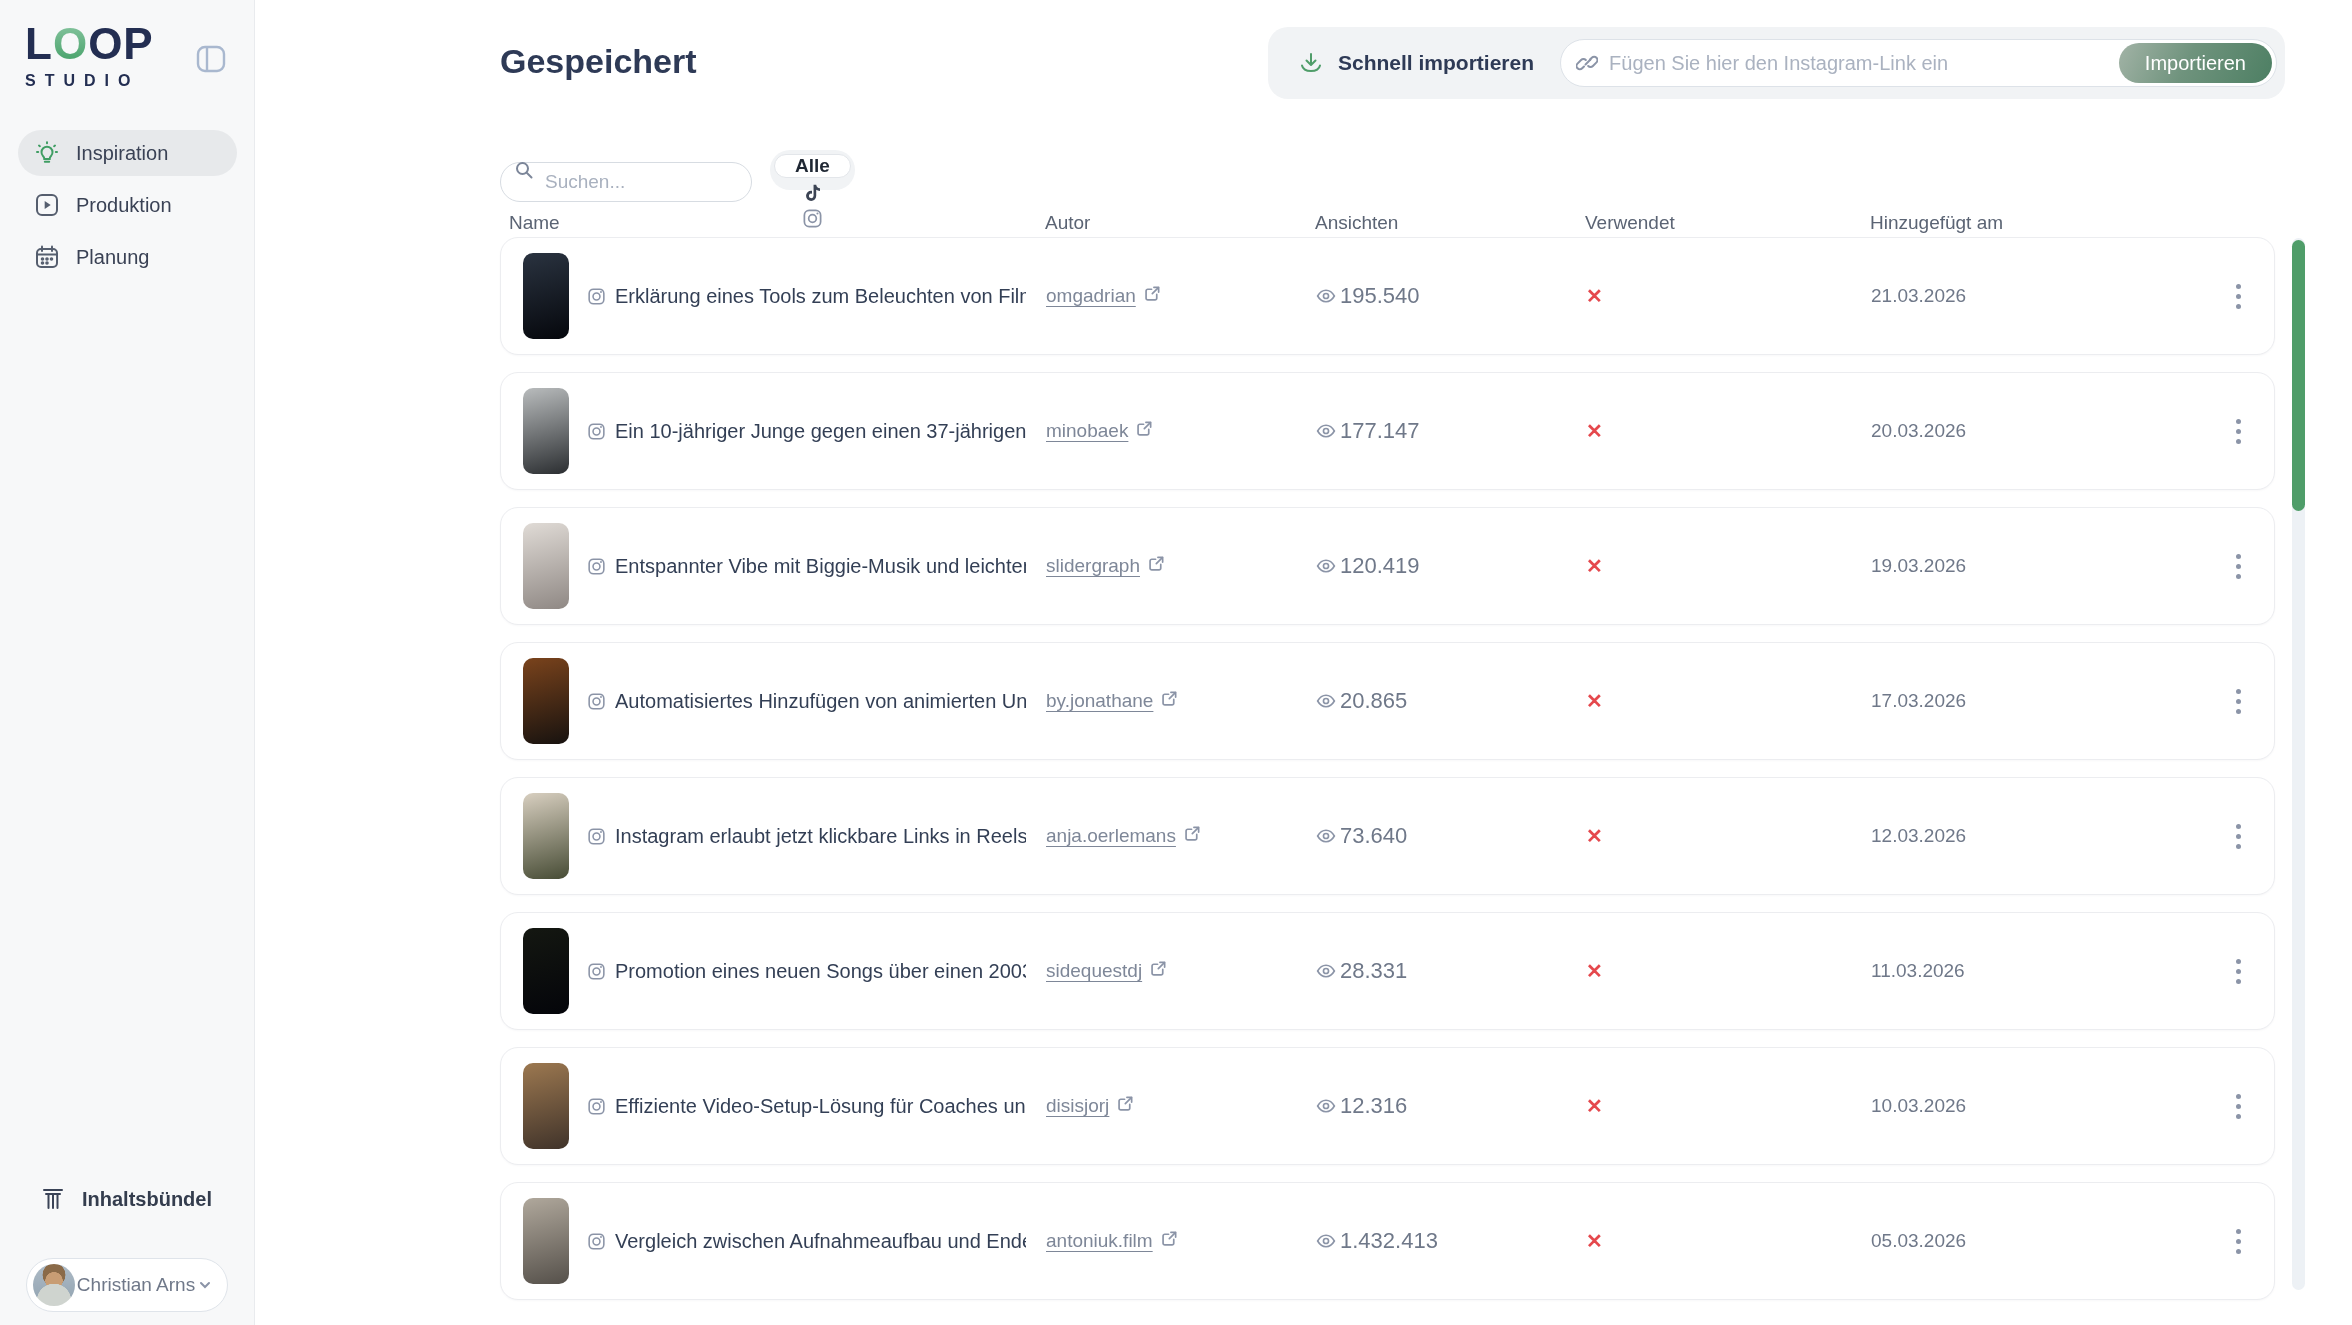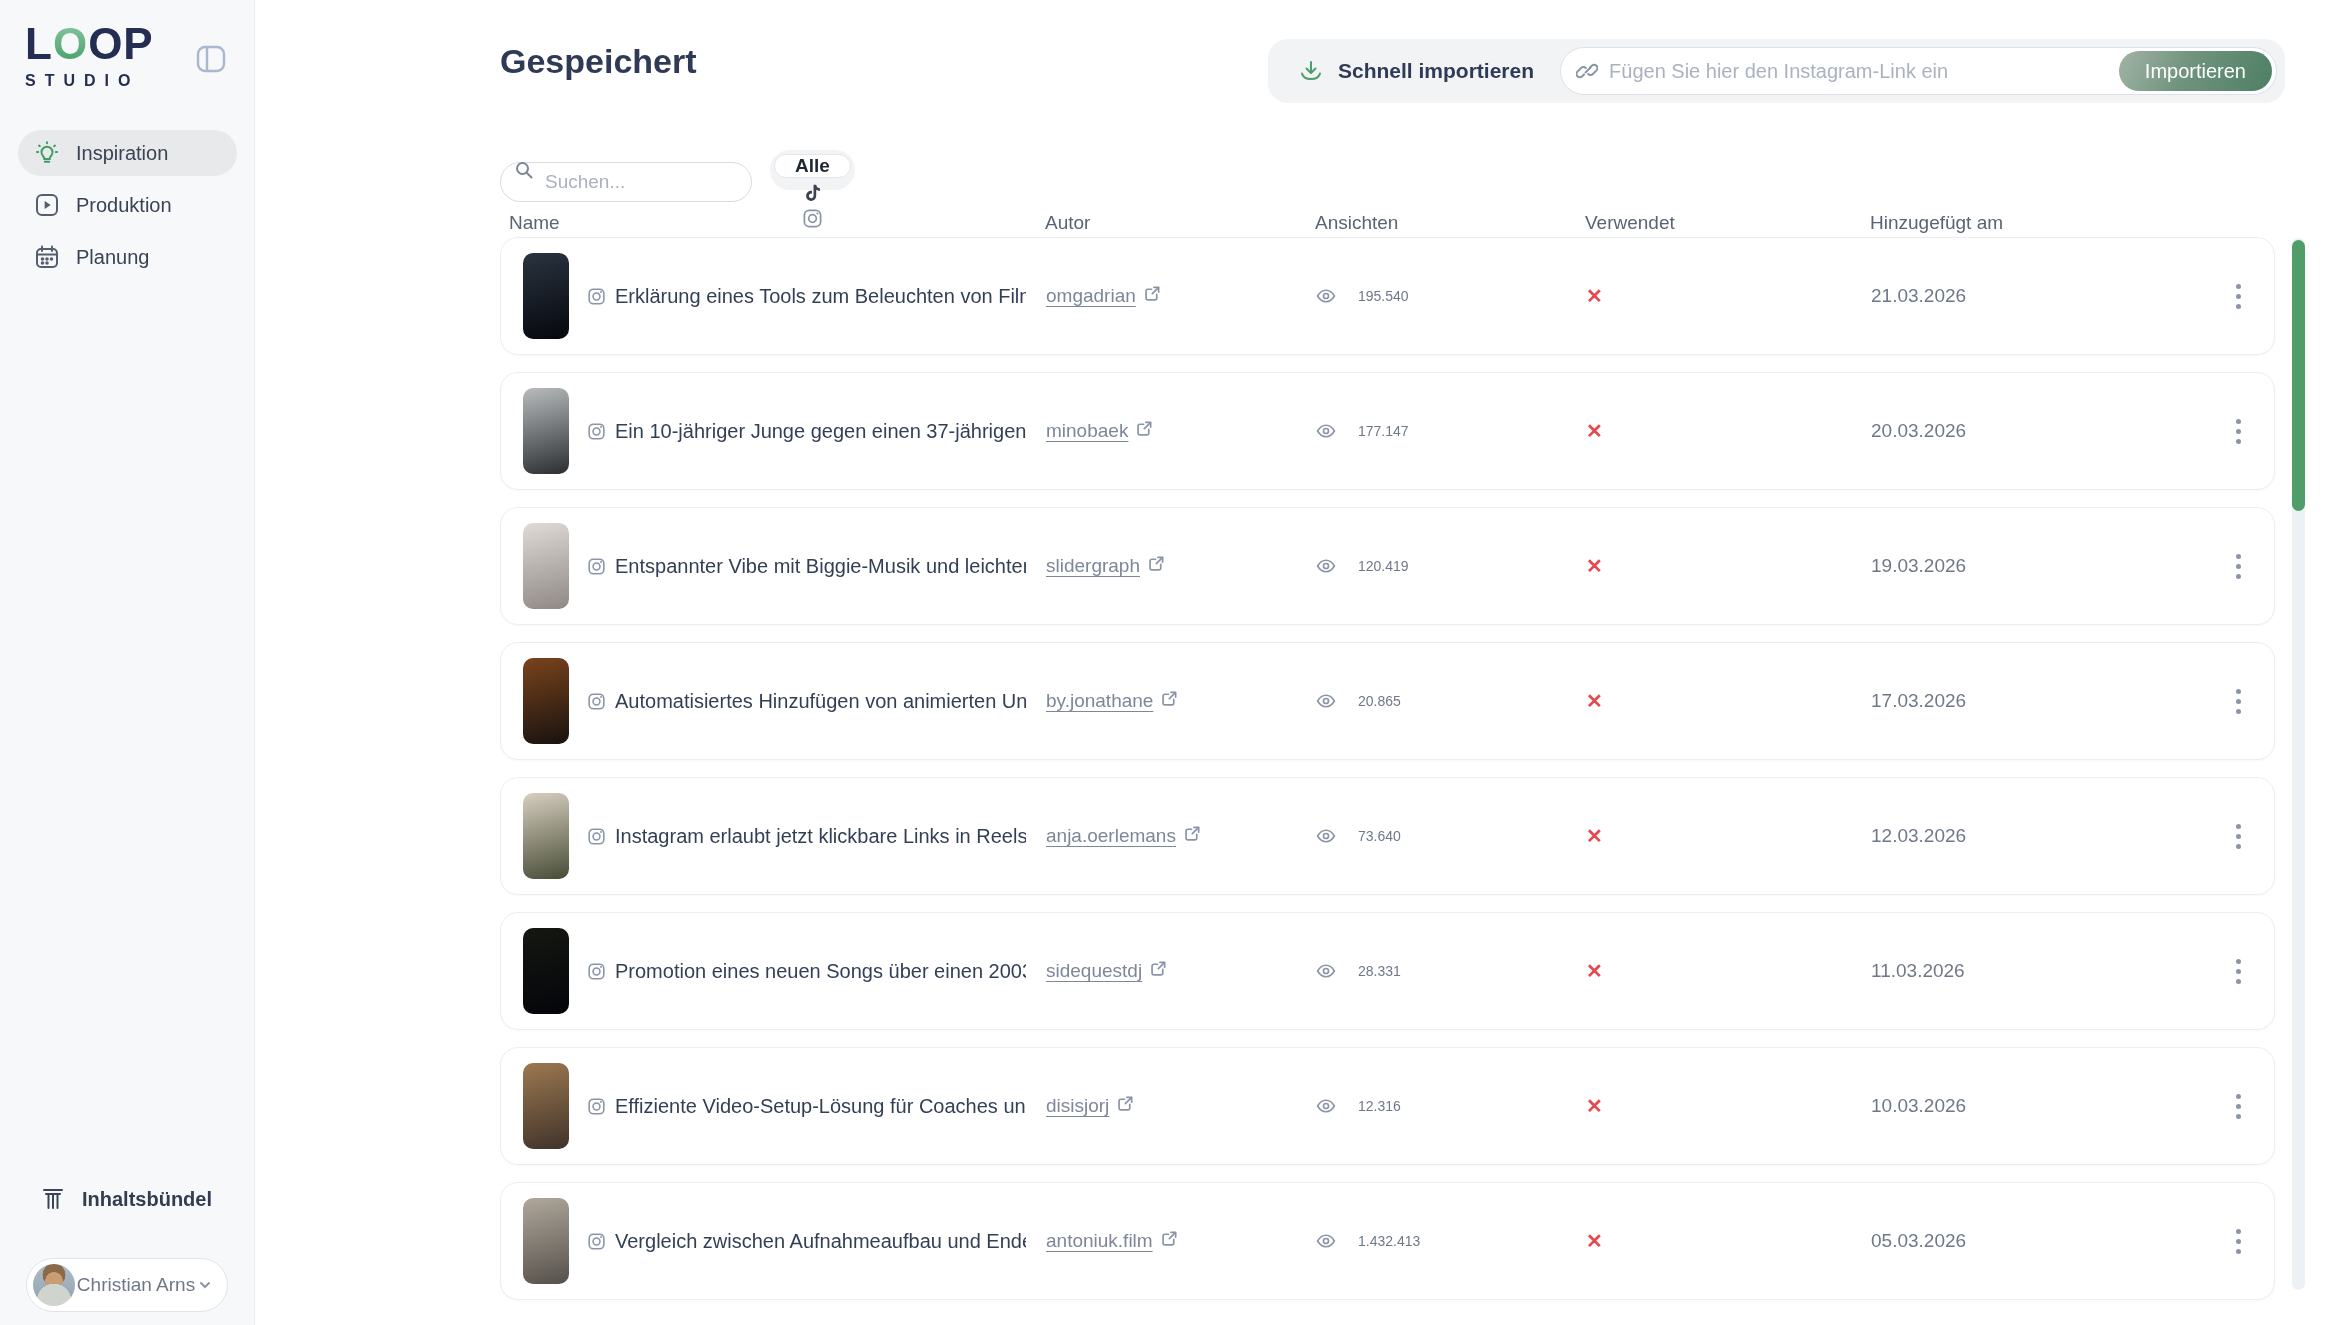--- a/index.html
+++ b/index.html
@@ -35,22 +35,22 @@
               radial-gradient(circle at 50% 40%, #c89d74 0 26%, transparent 27%),
               radial-gradient(circle at 50% 26%, #8a6a48 0 30%, transparent 31%),
               linear-gradient(180deg,#aebbc6,#90a2b0); flex:0 0 42px; }
   .user-name { flex:1; text-align:center; font-size:19px; color:#6f7889; }
   .chev { width:16px; height:16px; }
 
   
   .main { position:absolute; left:255px; top:0; width:2097px; height:1325px; }
   .page-title { position:absolute; left:245px; top:42px; font-size:34px; font-weight:600; color:#2e3a56; }
 
-  .quick-import { position:absolute; right:67px; top:27px; width:1017px; height:64px;
-                  background:#f1f3f5; border-radius:20px; display:flex; align-items:center; padding:0 8px 0 30px;margin-top:12px; }
+  .quick-import { position:absolute; right:67px; top:27px; width:1017px; height:72px;
+                  background:#f1f3f5; border-radius:20px; display:flex; align-items:center; padding:0 8px 0 30px; }
   .qi-label { font-size:21px; font-weight:600; color:#2e3a56; margin:0 26px 0 14px; white-space:nowrap; }
   .qi-input-wrap { position:relative; flex:1; height:48px; }
   .qi-input { width:100%; height:48px; border:1.5px solid #dde2e8; border-radius:24px; background:#ffffff;
               padding:0 140px 0 48px; font-size:20px; color:#3a4255; outline:none;
               font-family:"Liberation Sans", sans-serif; }
   .qi-input::placeholder { color:#aab2c0; }
   .qi-link-icon { position:absolute; left:16px; top:13px; width:22px; height:22px; }
   .qi-button { position:absolute; right:5px; top:4px; height:40px; padding:0 26px; border:none; cursor:pointer;
                border-radius:20px; background:linear-gradient(115deg,#a2b3a6 0%,#6f937d 45%,#4d7f63 100%);
                color:#ffffff; font-size:20px; font-weight:500; font-family:"Liberation Sans", sans-serif; }
@@ -77,21 +77,21 @@
   .rows { position:absolute; left:245px; top:237px; width:1775px; display:flex; flex-direction:column; gap:17px; }
   .row-card { height:118px; background:#ffffff; border:1.5px solid #ecedf0; border-radius:18px;
               box-shadow:0 1px 2px rgba(30,40,70,0.03);
               display:grid; grid-template-columns:64px 459px 270px 270px 285px 353px 1fr;
               align-items:center; padding:0 24px 0 22px; }
   .thumb { width:46px; height:86px; border-radius:10px; background:#222; }
   .name-cell { display:flex; align-items:center; gap:9px; overflow:hidden; padding-right:20px; }
   .row-title { font-size:20px; font-weight:500; color:#333f55; white-space:nowrap; overflow:hidden; }
   .author-cell { display:flex; align-items:flex-start; gap:8px; }
   .author-link { font-size:19px; color:#7e8798; text-decoration:underline; text-underline-offset:4px; cursor:pointer; }
-  .views-cell { display:flex; align-items:center; gap:22px; font-size:14px; color:#6f7889; }
+  .views-cell { display:flex; align-items:center; gap:4px; font-size:22px; color:#6f7889; }
   .used-cell { font-size:20px; font-weight:700; color:#e5484d; }
   .date-cell { font-size:19px; color:#6f7889; }
   .kebab { width:28px; height:40px; display:flex; flex-direction:column; align-items:center;
            justify-content:center; gap:5px; cursor:pointer; }
   .kebab i { width:5px; height:5px; border-radius:50%; background:#8b94a7; display:block; }
 
   
   .scroll-track { position:absolute; left:2292px; top:238px; width:13px; height:1052px;
                   background:#edf1f5; border-radius:7px; }
   .scroll-thumb { position:absolute; left:0; top:2px; width:13px; height:271px;

